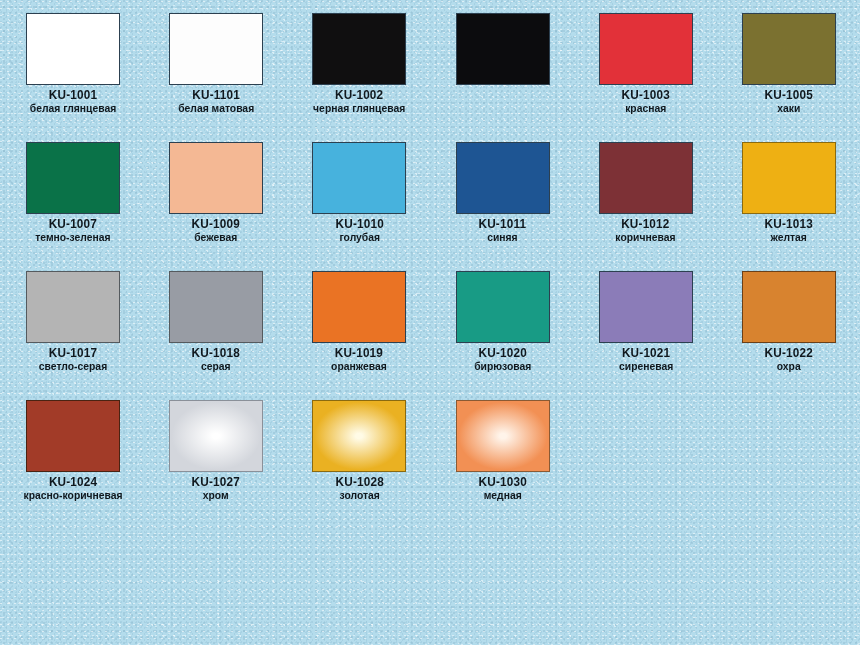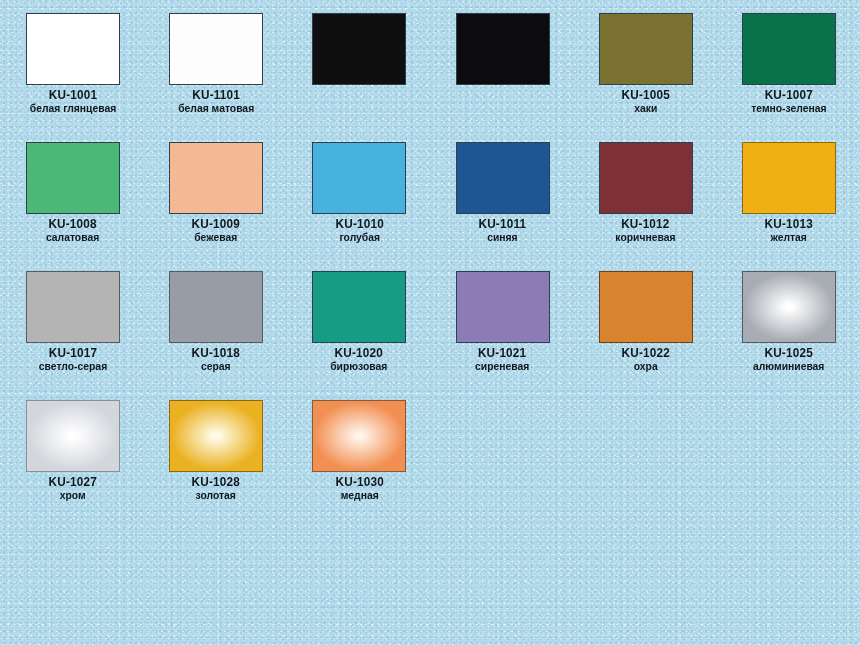--- a/index.html
+++ b/index.html
@@ -96,46 +96,50 @@
       </div>
       <div class="cell">
         <div class="swatch" style="border-color: rgb(44, 64, 80); background-color: rgb(253, 253, 253);"></div>
         <div class="caption">
           <span class="code">KU-1101</span>
           <span class="name">белая матовая</span>
         </div>
       </div>
       <div class="cell">
         <div class="swatch" style="border-color: rgb(44, 64, 80); background-color: rgb(16, 15, 16);"></div>
+        <div class="caption">
+          <span class="code">KU-1002</span>
+          <span class="name">черная глянцевая</span>
+        </div>
       </div>
       <div class="cell">
         <div class="swatch" style="border-color: rgb(44, 64, 80); background-color: rgb(12, 12, 14);"></div>
+      </div>
+      <div class="cell">
+        <div class="swatch" style="border-color: rgb(44, 64, 80); background-color: rgb(226, 49, 57);"></div>
+        <div class="caption">
+          <span class="code">KU-1003</span>
+          <span class="name">красная</span>
+        </div>
       </div>
       <div class="cell">
         <div class="swatch" style="border-color: rgb(44, 64, 80); background-color: rgb(123, 113, 48);"></div>
         <div class="caption">
           <span class="code">KU-1005</span>
           <span class="name">хаки</span>
         </div>
       </div>
       <div class="cell">
         <div class="swatch" style="border-color: rgb(44, 64, 80); background-color: rgb(10, 114, 72);"></div>
         <div class="caption">
           <span class="code">KU-1007</span>
           <span class="name">темно-зеленая</span>
         </div>
       </div>
       <div class="cell">
-        <div class="swatch" style="border-color: rgb(44, 64, 80); background-color: rgb(76, 184, 120);"></div>
-        <div class="caption">
-          <span class="code">KU-1008</span>
-          <span class="name">салатовая</span>
-        </div>
-      </div>
-      <div class="cell">
         <div class="swatch" style="border-color: rgb(44, 64, 80); background-color: rgb(244, 184, 148);"></div>
         <div class="caption">
           <span class="code">KU-1009</span>
           <span class="name">бежевая</span>
         </div>
       </div>
       <div class="cell">
         <div class="swatch" style="border-color: rgb(44, 64, 80); background-color: rgb(71, 178, 221);"></div>
         <div class="caption">
           <span class="code">KU-1010</span>
@@ -171,20 +175,27 @@
         </div>
       </div>
       <div class="cell">
         <div class="swatch" style="border-color: rgb(85, 90, 94); background-color: rgb(152, 156, 164);"></div>
         <div class="caption">
           <span class="code">KU-1018</span>
           <span class="name">серая</span>
         </div>
       </div>
       <div class="cell">
+        <div class="swatch" style="border-color: rgb(44, 64, 80); background-color: rgb(234, 115, 36);"></div>
+        <div class="caption">
+          <span class="code">KU-1019</span>
+          <span class="name">оранжевая</span>
+        </div>
+      </div>
+      <div class="cell">
         <div class="swatch" style="border-color: rgb(44, 64, 80); background-color: rgb(24, 155, 133);"></div>
         <div class="caption">
           <span class="code">KU-1020</span>
           <span class="name">бирюзовая</span>
         </div>
       </div>
       <div class="cell">
         <div class="swatch" style="border-color: rgb(44, 64, 80); background-color: rgb(139, 124, 184);"></div>
         <div class="caption">
           <span class="code">KU-1021</span>
@@ -192,24 +203,24 @@
         </div>
       </div>
       <div class="cell">
         <div class="swatch" style="border-color: rgb(107, 64, 24); background-color: rgb(216, 131, 47);"></div>
         <div class="caption">
           <span class="code">KU-1022</span>
           <span class="name">охра</span>
         </div>
       </div>
       <div class="cell">
-        <div class="swatch" style="border-color: rgb(85, 90, 94); background: radial-gradient(62% 62%, rgb(255, 255, 255) 0%, rgb(255, 255, 255) 6%, rgb(168, 173, 180) 78%, rgb(168, 173, 180) 100%);"></div>
-        <div class="caption">
-          <span class="code">KU-1025</span>
-          <span class="name">алюминиевая</span>
+        <div class="swatch" style="border-color: rgb(74, 35, 18); background-color: rgb(162, 59, 40);"></div>
+        <div class="caption">
+          <span class="code">KU-1024</span>
+          <span class="name">красно-коричневая</span>
         </div>
       </div>
       <div class="cell">
         <div class="swatch" style="border-color: rgb(138, 144, 153); background: radial-gradient(62% 62%, rgb(255, 255, 255) 0%, rgb(255, 255, 255) 6%, rgb(211, 214, 220) 78%, rgb(211, 214, 220) 100%);"></div>
         <div class="caption">
           <span class="code">KU-1027</span>
           <span class="name">хром</span>
         </div>
       </div>
       <div class="cell">

